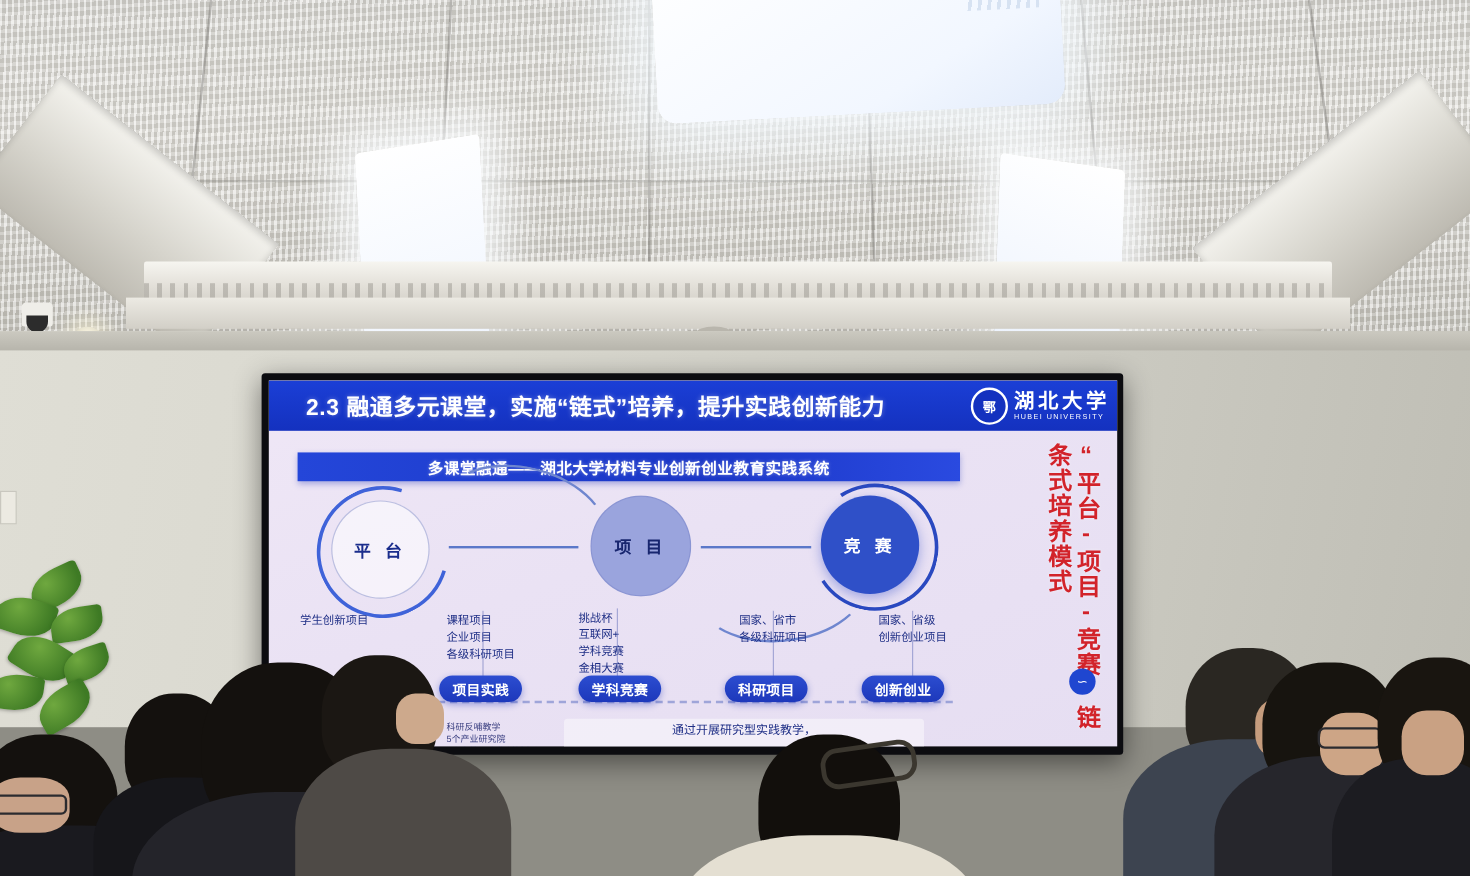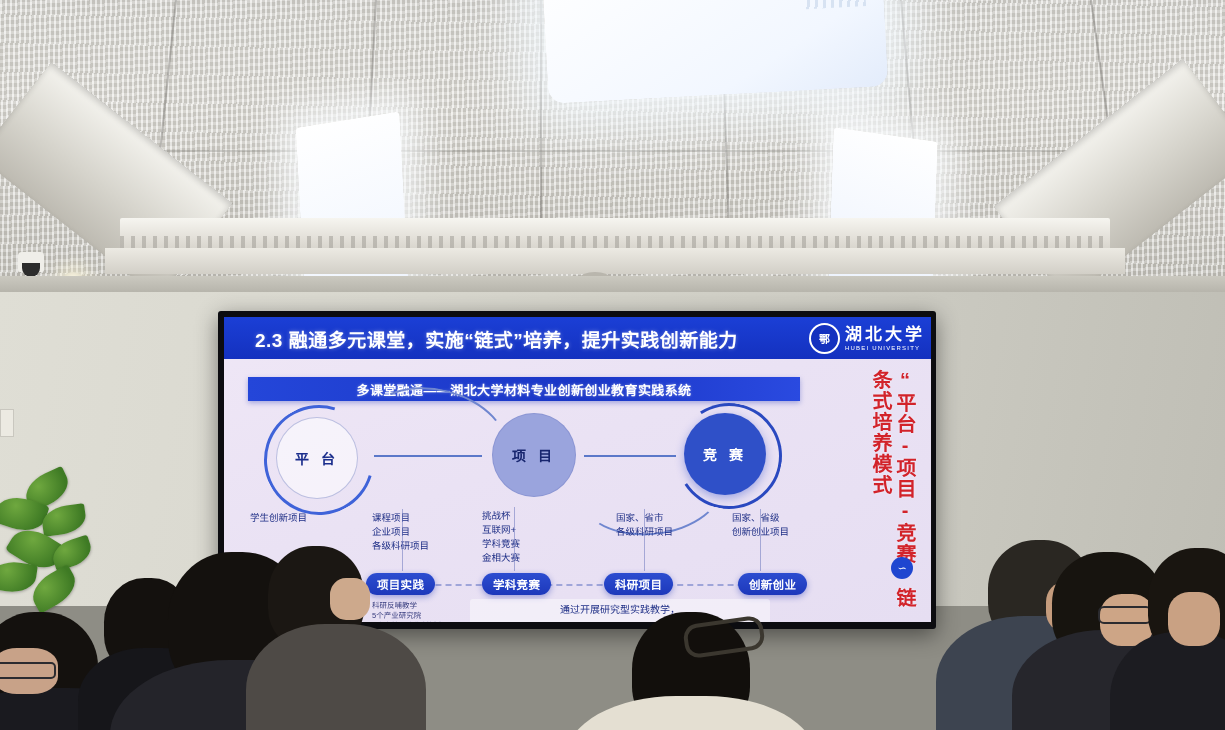--- a/index.html
+++ b/index.html
@@ -122,25 +122,25 @@
   .col-0{left:26px;top:152px;}
   .col-1{left:148px;top:152px;}
   .col-2{left:258px;top:150px;}
   .col-3{left:392px;top:152px;}
   .col-4{left:508px;top:152px;font-family:Liberation Serif, serif;}
   .vtick{position:absolute;width:1px;background:rgba(110,120,190,.55);}
 
   
   .railline{position:absolute;left:10px;top:225px;width:560px;height:0;
     border-top:2px dashed rgba(110,125,200,.6);}
-  .pill{position:absolute;top:214px;height:22px;border-radius:11px;
+  .pill{position:absolute;top:204px;height:22px;border-radius:11px;
     background:linear-gradient(#2c4dd0,#1d38bb);display:flex;align-items:center;justify-content:flex-start;
     box-shadow:0 2px 6px rgba(30,50,180,.4);padding:0 11px;}
   .pill span{color:#fff;font-size:11.5px;font-weight:bold;white-space:nowrap;letter-spacing:.3px;}
-  .p0{left:142px;} .p1{left:258px;} .p2{left:380px;} .p3{left:494px;margin-left:20px;}
+  .p0{left:142px;} .p1{left:258px;} .p2{left:380px;} .p3{left:494px;}
 
   .subnote{position:absolute;left:148px;top:242px;color:#3a3f80;font-size:7.5px;line-height:10px;white-space:nowrap;}
 
   .bottombox{position:absolute;left:246px;top:240px;width:300px;height:34px;
     background:rgba(255,255,255,.45);border-radius:3px;color:#1f2f86;font-size:10px;line-height:15px;
     text-align:center;padding-top:3px;box-sizing:border-box;}
 
   
   .vert{position:absolute;right:14px;top:10px;width:40px;color:#d2232a;font-weight:bold;font-size:20px;
     writing-mode:vertical-rl;text-orientation:upright;letter-spacing:1px;line-height:24px;

